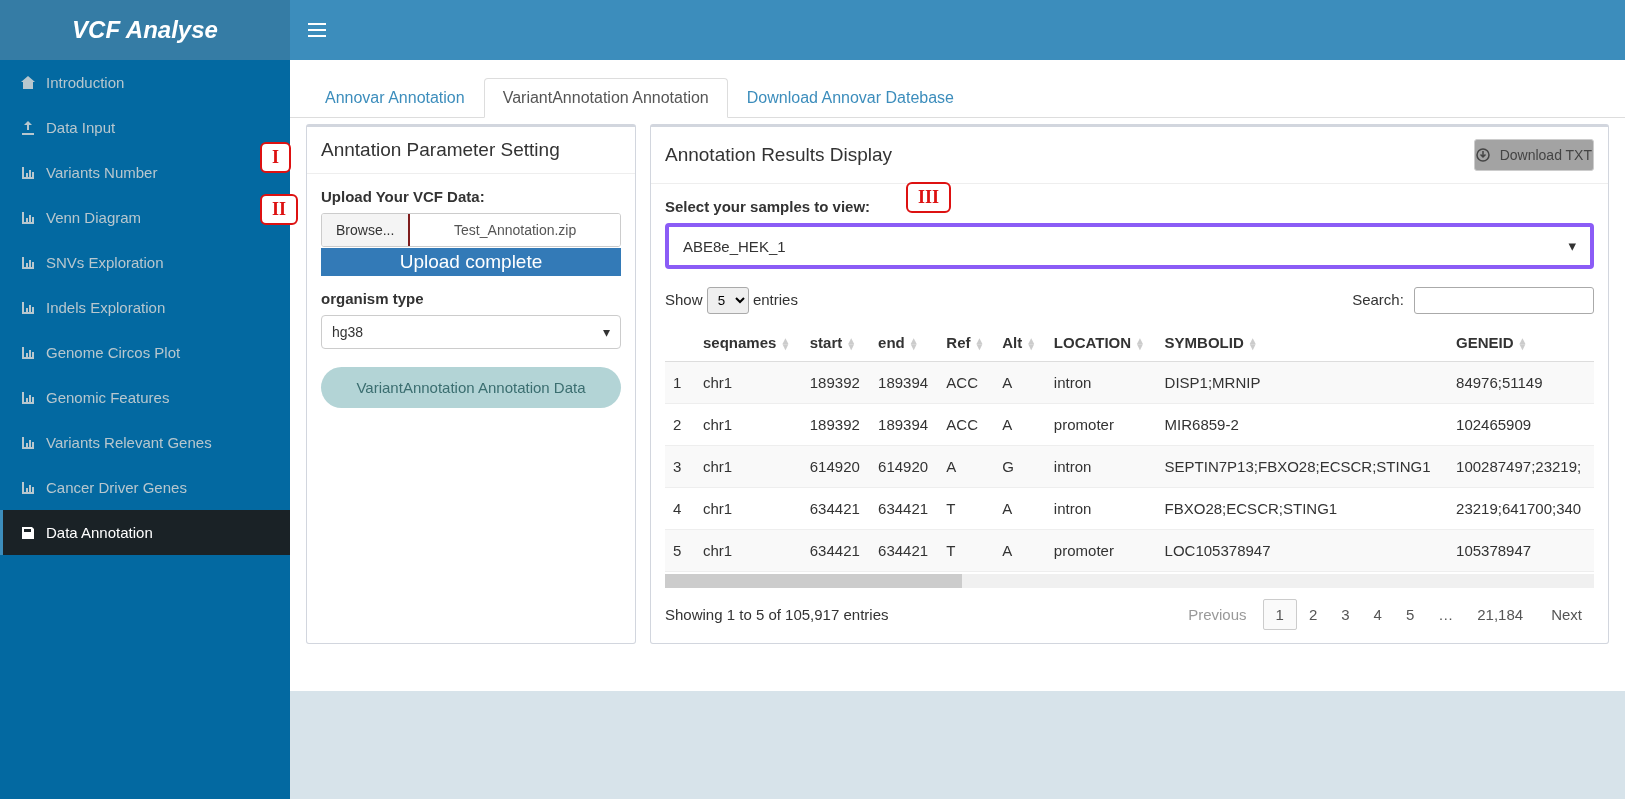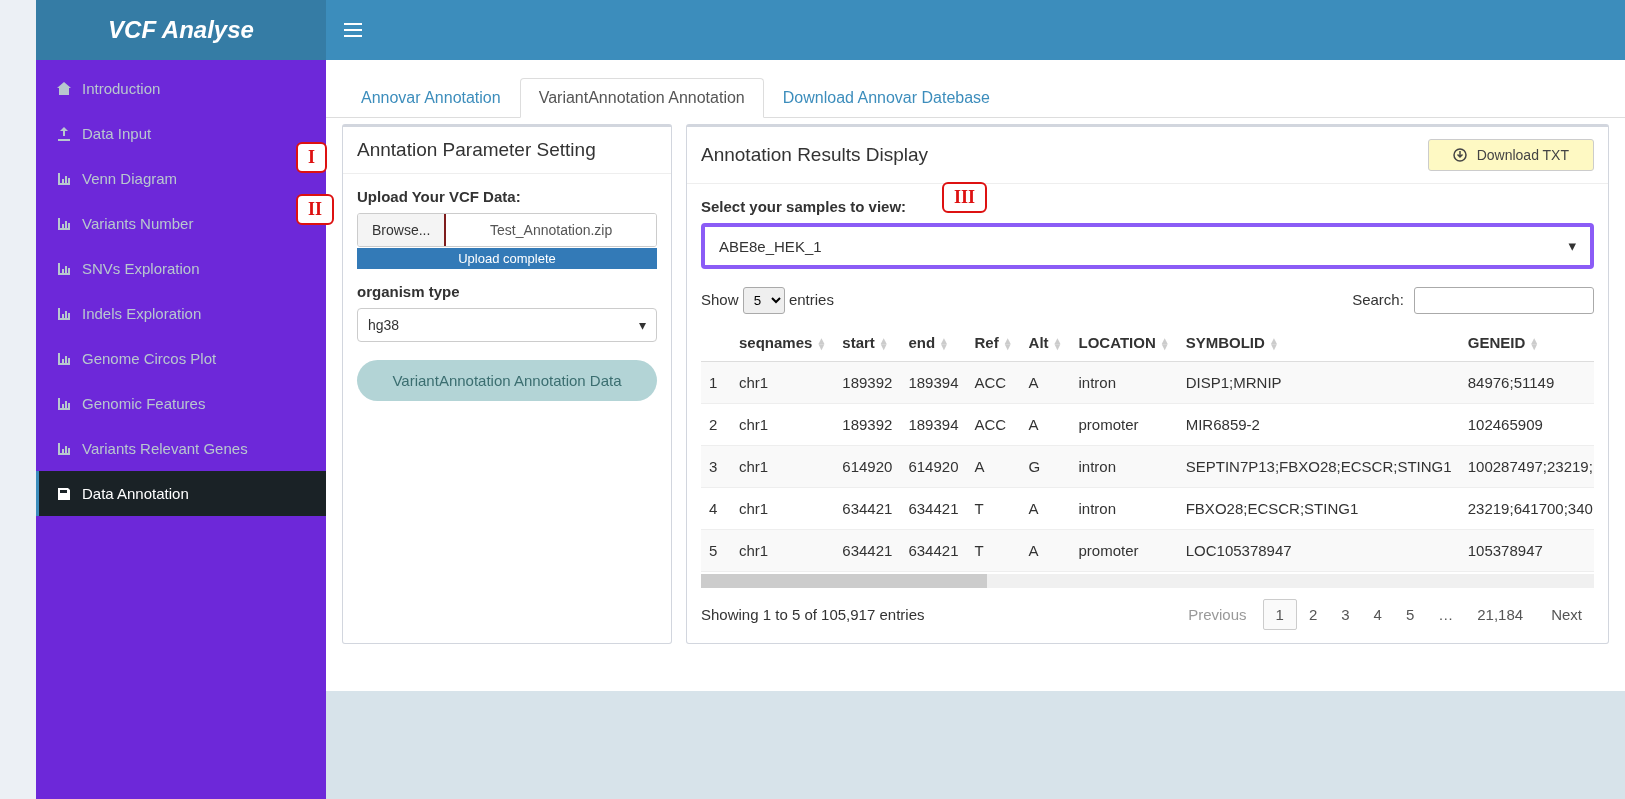--- a/index.html
+++ b/index.html
@@ -1,44 +1,44 @@
 <!DOCTYPE html>
 <html><head>
 <meta charset="utf-8">
 <style>
   * { box-sizing: border-box; margin: 0; padding: 0; }
   body { font-family: "Helvetica Neue", Helvetica, Arial, sans-serif; font-size: 14px; color: #333; background: #ecf0f5; }
   .wrapper { display: flex; min-height: 799px; }
-  .sidebar { width: 290px; background: #6d28d9; color: #b8c7ce; flex-shrink: 0; margin-left: 36px; }
+  .sidebar { width: 290px; background: #0369a1; color: #b8c7ce; flex-shrink: 0; }
   .brand { background: #357ca5; color: #fff; height: 60px; display: flex; align-items: center; justify-content: center; font-size: 24px; font-weight: bold; font-style: italic; }
-  .nav { list-style: none; padding-top: 6px; }
+  .nav { list-style: none; }
   .nav li { display: flex; align-items: center; padding: 14px 18px; cursor: pointer; color: #b8c7ce; font-size: 15px; }
   .nav li.active { background: #1a2226; color: #fff; border-left: 3px solid #3c8dbc; padding-left: 15px; }
   .nav li .icon { width: 20px; margin-right: 8px; display: inline-flex; align-items: center; justify-content: center; }
   .main { flex: 1; display: flex; flex-direction: column; min-width: 0; }
   .topbar { background: #3c8dbc; height: 60px; display: flex; align-items: center; padding: 0 18px; color: #fff; font-size: 20px; }
   .hamburger { cursor: pointer; }
   .content { padding: 0; background: #fff; flex: 1; position: relative; }
   .tabs { display: flex; border-bottom: 1px solid #ddd; padding: 18px 16px 0 16px; background: #fff; position: relative; }
   .tab { padding: 10px 18px; color: #3c8dbc; cursor: pointer; border: 1px solid transparent; border-bottom: none; border-radius: 4px 4px 0 0; font-size: 16px; }
   .tab.active { color: #555; border-color: #ddd; border-bottom: 1px solid #fff; margin-bottom: -1px; background: #fff; }
   .panels { display: flex; gap: 14px; padding: 0 16px 16px 16px; background: #fff; flex-wrap: nowrap; }
   .panel { border: 1px solid #d2d6de; border-radius: 3px; background: #fff; margin-top: 6px; border-top: 3px solid #d2d6de; }
   .panel-header { padding: 12px 14px; border-bottom: 1px solid #eee; font-size: 19px; color: #333; display: flex; align-items: center; justify-content: space-between; }
   .panel-body { padding: 14px; }
   .panel-left { width: 330px; flex-shrink: 0; }
   .panel-right { flex: 1; min-width: 0; }
   .form-label { font-weight: bold; margin-bottom: 8px; display: block; font-size: 15px; }
   .file-row { display: flex; border: 1px solid #ccc; border-radius: 3px; overflow: hidden; }
   .browse-btn { background: #f4f4f4; border-right: 2px solid #7f1d1d; padding: 8px 14px; cursor: pointer; }
   .file-name { flex: 1; padding: 8px 14px; background: #fff; color: #555; text-align: center; }
-  .progress { background: #337ab7; color: #fff; text-align: center; font-size: 13px; padding: 3px 0; margin-top: 1px; }
+  .progress { background: #337ab7; color: #fff; text-align: center; font-size: 19px; padding: 3px 0; margin-top: 1px; }
   .select { width: 100%; border: 1px solid #ccc; border-radius: 4px; padding: 8px 10px; background: #fff; display: flex; justify-content: space-between; align-items: center; cursor: pointer; gap: 32px; }
   .big-btn { width: 100%; margin-top: 18px; background: #b3d4d6; color: #3b6e70; border: none; border-radius: 22px; padding: 12px 8px; font-size: 15px; cursor: pointer; }
-  .download-btn { border: 1px solid #ccc; background: #fef9c3; padding: 7px 24px; border-radius: 3px; cursor: pointer; display: inline-flex; align-items: center; gap: 10px; font-size: 14px; color: #444; }
+  .download-btn { border: 1px solid #ccc; background: #a3a3a3; padding: 7px 1px; border-radius: 3px; cursor: pointer; display: inline-flex; align-items: center; gap: 10px; font-size: 14px; color: #444; }
   .sample-select { width: 100%; border: 4px solid #8b5cf6; border-radius: 4px; padding: 10px 14px; background: #fff; display: flex; justify-content: space-between; align-items: center; cursor: pointer; margin-bottom: 18px; font-size: 15px; }
   .table-controls { display: flex; justify-content: space-between; align-items: center; margin-bottom: 10px; font-size: 15px; }
   .entries-select { border: 1px solid #aaa; padding: 4px 6px; border-radius: 3px; }
   .search-input { border: 1px solid #aaa; padding: 5px 8px; border-radius: 3px; width: 180px; margin-left: 6px; }
   .table-scroll { overflow-x: auto; }
   table.data { width: 100%; border-collapse: collapse; font-size: 15px; min-width: 900px; }
   table.data th { text-align: left; padding: 10px 8px; border-bottom: 1px solid #ddd; font-weight: bold; white-space: nowrap; }
   table.data th .sort { color: #ccc; font-size: 10px; margin-left: 4px; display: inline-flex; flex-direction: column; line-height: 6px; vertical-align: middle; }
   table.data td { padding: 12px 8px; border-bottom: 1px solid #eee; white-space: nowrap; }
   table.data tr:nth-child(odd) td { background: #f9f9f9; }
@@ -79,36 +79,36 @@
             </svg>
           </span>
         <span>Data Input</span>
       </li>
       <li>
         <span class="icon">
             <svg width="16" height="16" viewBox="0 0 16 16" fill="currentColor">
               <path d="M2 2v12h12v-2H4V2H2zm4 6h2v4H6V8zm3-3h2v7H9V5zm3 2h2v5h-2V7z"></path>
             </svg>
           </span>
+        <span>Variants Number</span>
+      </li>
+      <li>
+        <span class="icon">
+            <svg width="16" height="16" viewBox="0 0 16 16" fill="currentColor">
+              <path d="M2 2v12h12v-2H4V2H2zm4 6h2v4H6V8zm3-3h2v7H9V5zm3 2h2v5h-2V7z"></path>
+            </svg>
+          </span>
         <span>Venn Diagram</span>
       </li>
       <li>
         <span class="icon">
             <svg width="16" height="16" viewBox="0 0 16 16" fill="currentColor">
               <path d="M2 2v12h12v-2H4V2H2zm4 6h2v4H6V8zm3-3h2v7H9V5zm3 2h2v5h-2V7z"></path>
             </svg>
           </span>
-        <span>Variants Number</span>
-      </li>
-      <li>
-        <span class="icon">
-            <svg width="16" height="16" viewBox="0 0 16 16" fill="currentColor">
-              <path d="M2 2v12h12v-2H4V2H2zm4 6h2v4H6V8zm3-3h2v7H9V5zm3 2h2v5h-2V7z"></path>
-            </svg>
-          </span>
         <span>SNVs Exploration</span>
       </li>
       <li>
         <span class="icon">
             <svg width="16" height="16" viewBox="0 0 16 16" fill="currentColor">
               <path d="M2 2v12h12v-2H4V2H2zm4 6h2v4H6V8zm3-3h2v7H9V5zm3 2h2v5h-2V7z"></path>
             </svg>
           </span>
         <span>Indels Exploration</span>
       </li>
@@ -128,20 +128,28 @@
           </span>
         <span>Genomic Features</span>
       </li>
       <li>
         <span class="icon">
             <svg width="16" height="16" viewBox="0 0 16 16" fill="currentColor">
               <path d="M2 2v12h12v-2H4V2H2zm4 6h2v4H6V8zm3-3h2v7H9V5zm3 2h2v5h-2V7z"></path>
             </svg>
           </span>
         <span>Variants Relevant Genes</span>
+      </li>
+      <li>
+        <span class="icon">
+            <svg width="16" height="16" viewBox="0 0 16 16" fill="currentColor">
+              <path d="M2 2v12h12v-2H4V2H2zm4 6h2v4H6V8zm3-3h2v7H9V5zm3 2h2v5h-2V7z"></path>
+            </svg>
+          </span>
+        <span>Cancer Driver Genes</span>
       </li>
       <li class="active">
         <span class="icon">
             <svg width="16" height="16" viewBox="0 0 16 16" fill="currentColor">
               <path d="M2 2h10l2 2v10H2V2zm2 2v3h7V4H4zm1 6h6v4H5v-4z"></path>
             </svg>
           </span>
         <span>Data Annotation</span>
       </li>
     </ul>

